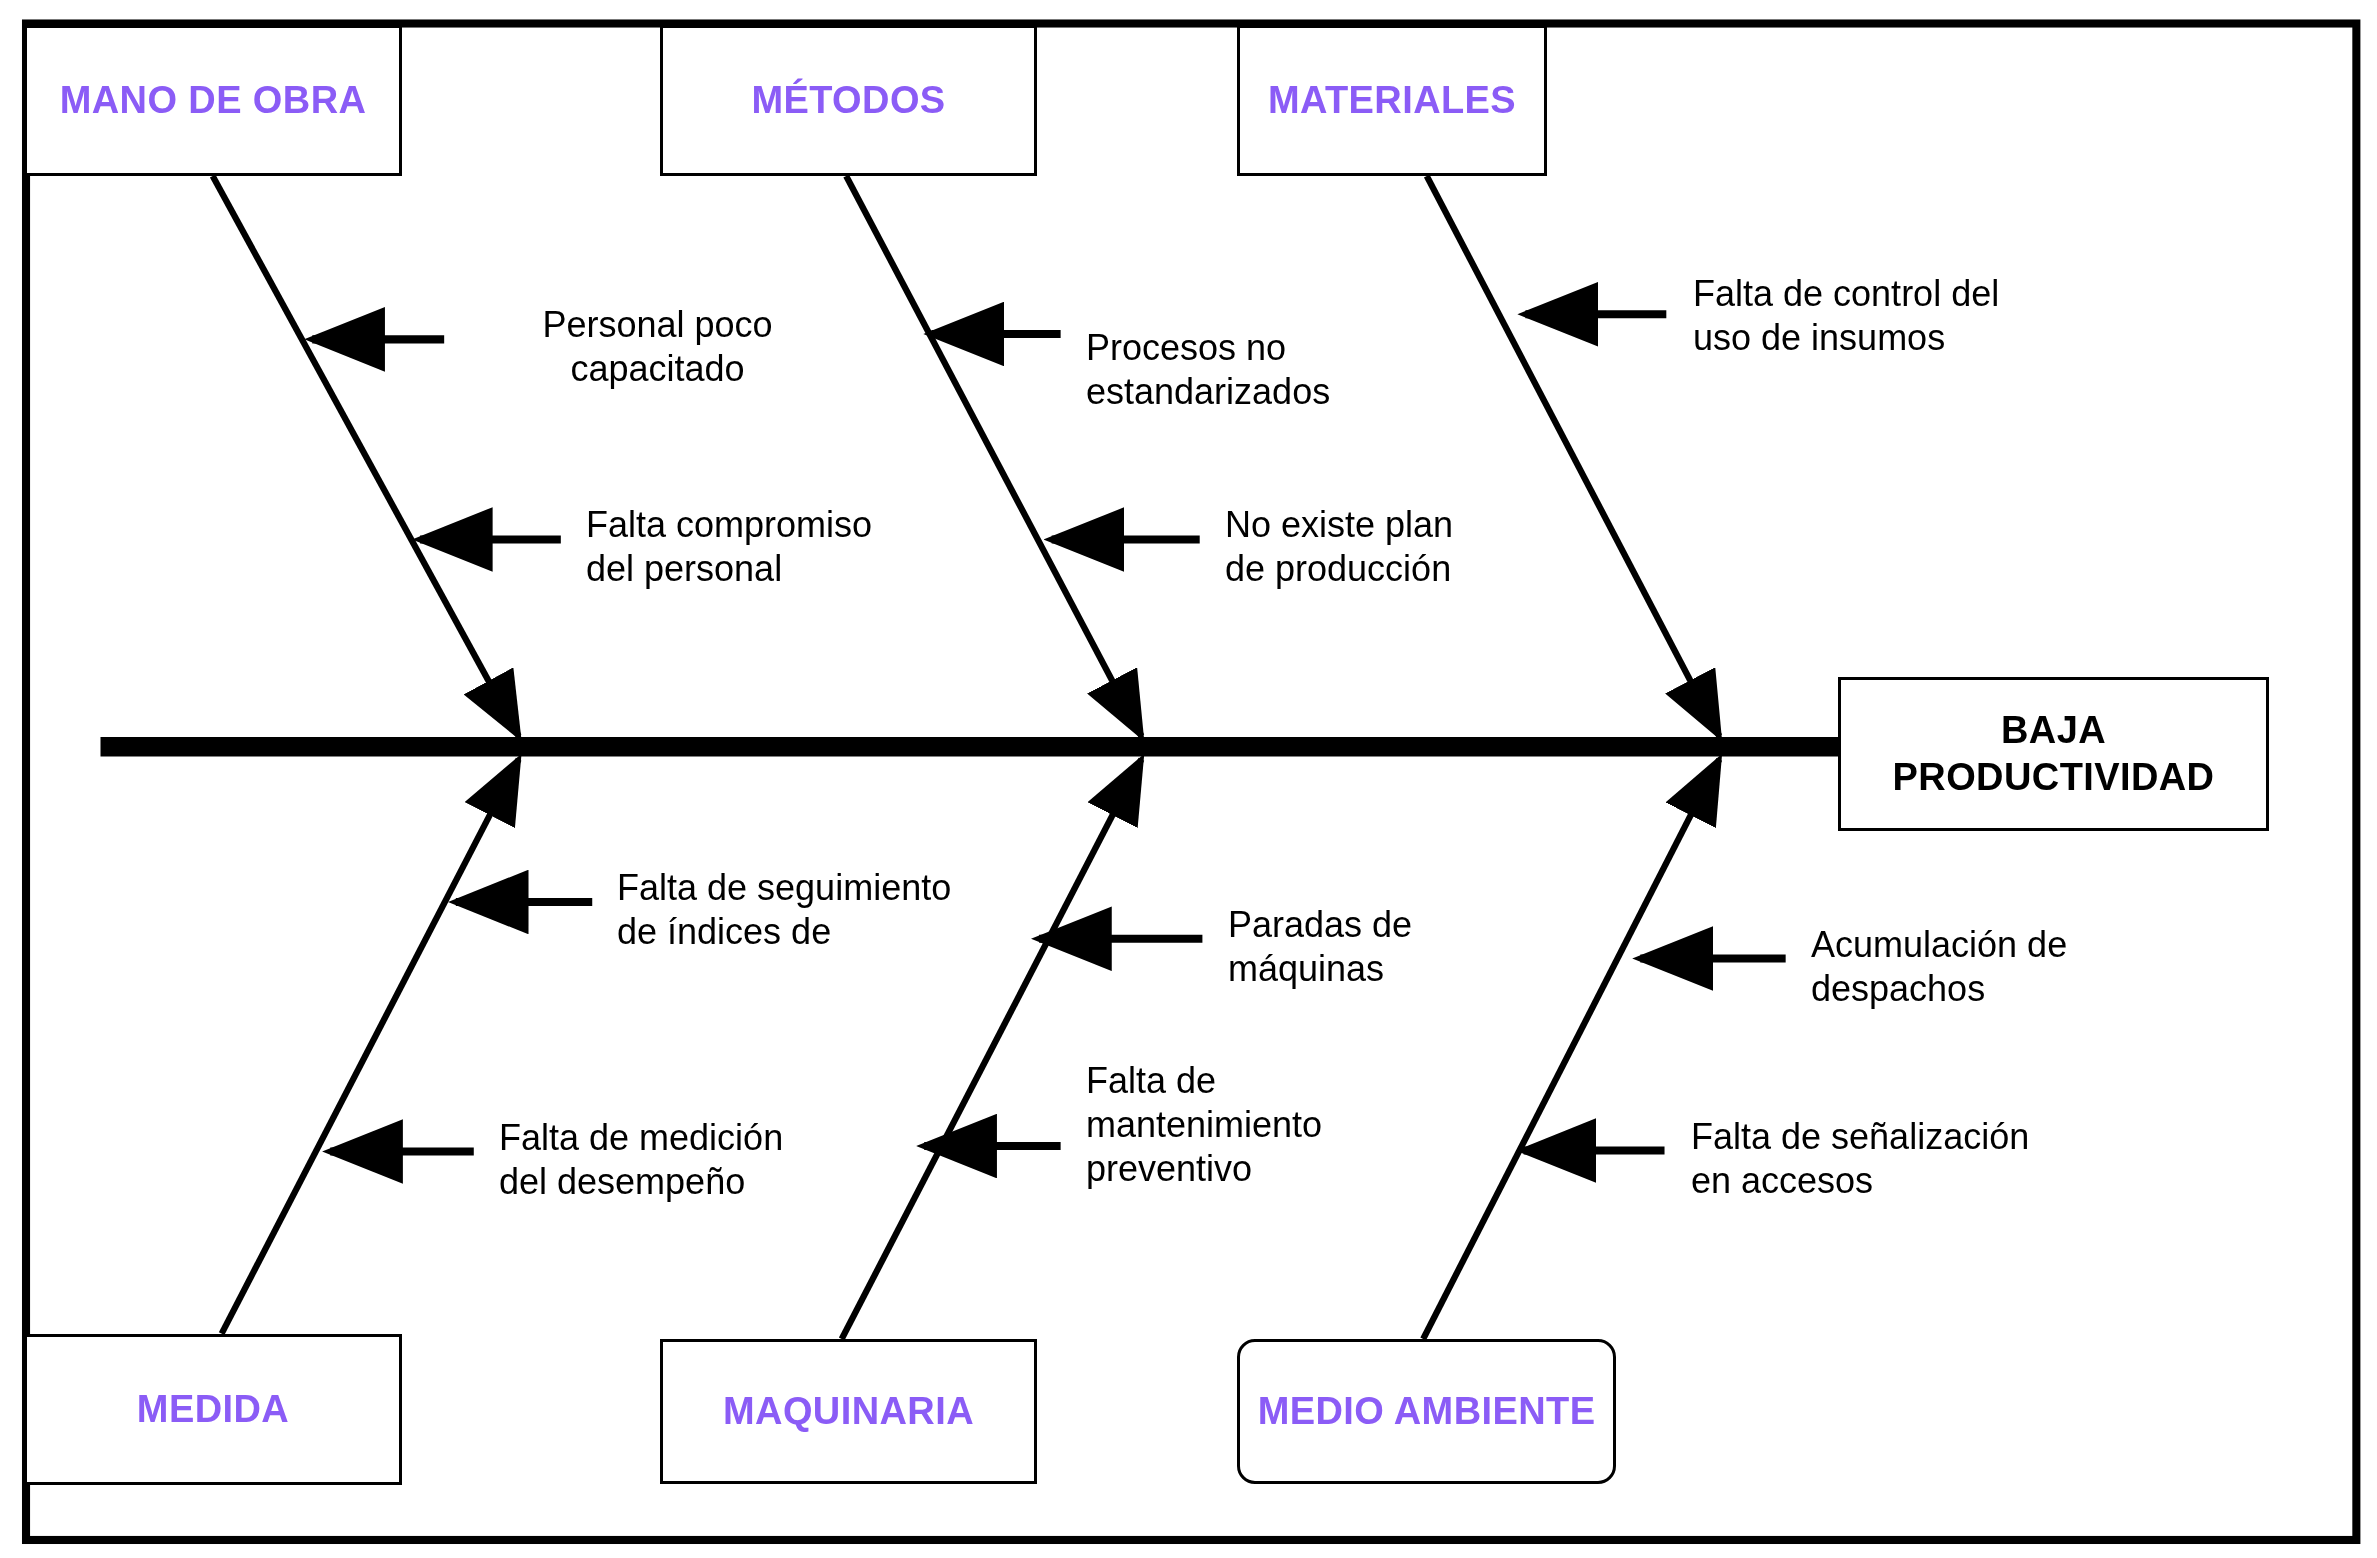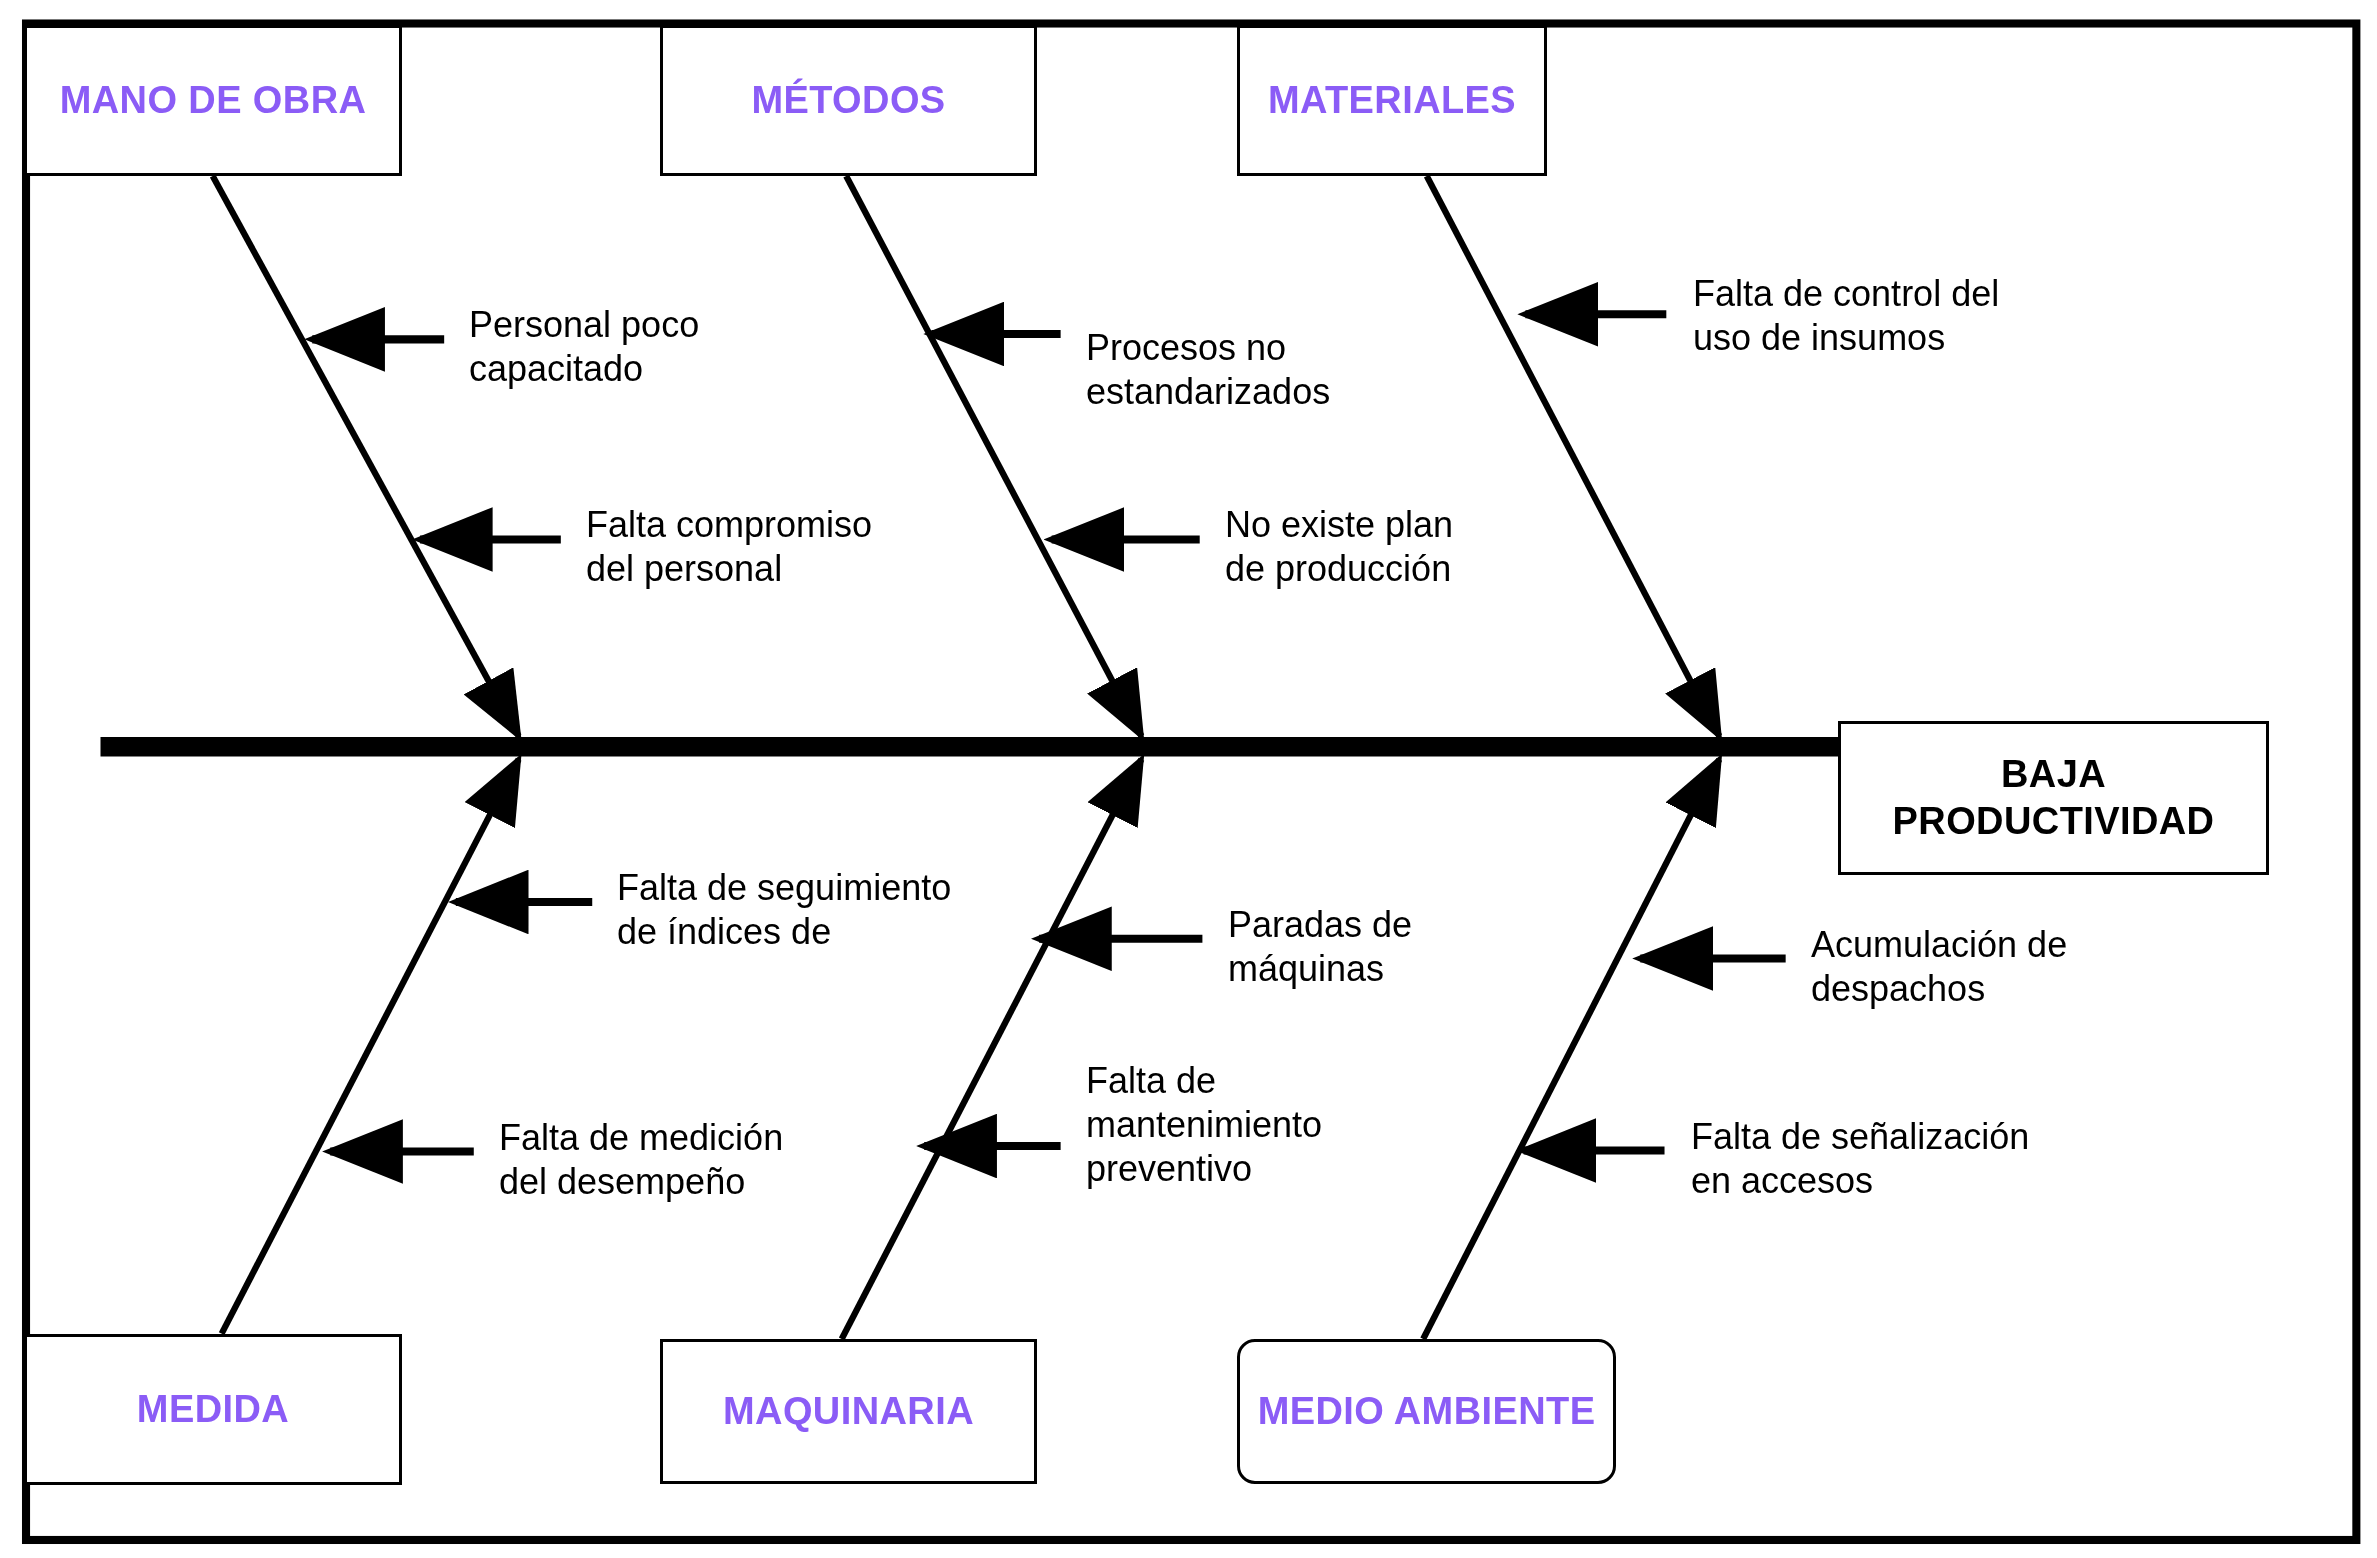--- a/index.html
+++ b/index.html
@@ -46,21 +46,20 @@
     display: flex;
     align-items: center;
     justify-content: center;
     text-align: center;
     font-weight: bold;
     font-size: 38px;
     line-height: 1.25;
     letter-spacing: 0.4px;
     color: #000000;
     z-index: 4;
-    margin-top: 44px;
   }
   .cause-label {
     position: absolute;
     font-size: 36px;
     line-height: 1.22;
     color: #000000;
     white-space: pre-line;
     z-index: 3;
   }
   .cause-label.left-aligned {
@@ -136,21 +135,21 @@
   <div class="cat-box" style="left:1237px; top:1339px; width:379px; height:145px;border-radius:18px;">
     <span>MEDIO
 AMBIENTE</span>
   </div>
 
   <div class="effect-box" style="left:1838px; top:677px; width:431px; height:154px;">
     <span>BAJA
 PRODUCTIVIDAD</span>
   </div>
 
-  <div class="cause-label left-aligned" style="left:469px; top:303px; width:377px;">Personal poco
+  <div class="cause-label left-aligned" style="left:469px; top:303px; width:377px;text-align:center;">Personal poco
 capacitado</div>
 
   <div class="cause-label left-aligned" style="left:586px; top:503px; width:395px;">Falta compromiso
 del personal</div>
 
   <div class="cause-label left-aligned" style="left:1086px; top:298px; width:359px;margin-top:28px;">Procesos no
 estandarizados</div>
 
   <div class="cause-label left-aligned" style="left:1225px; top:503px; width:341px;">No existe plan
 de producción</div>

